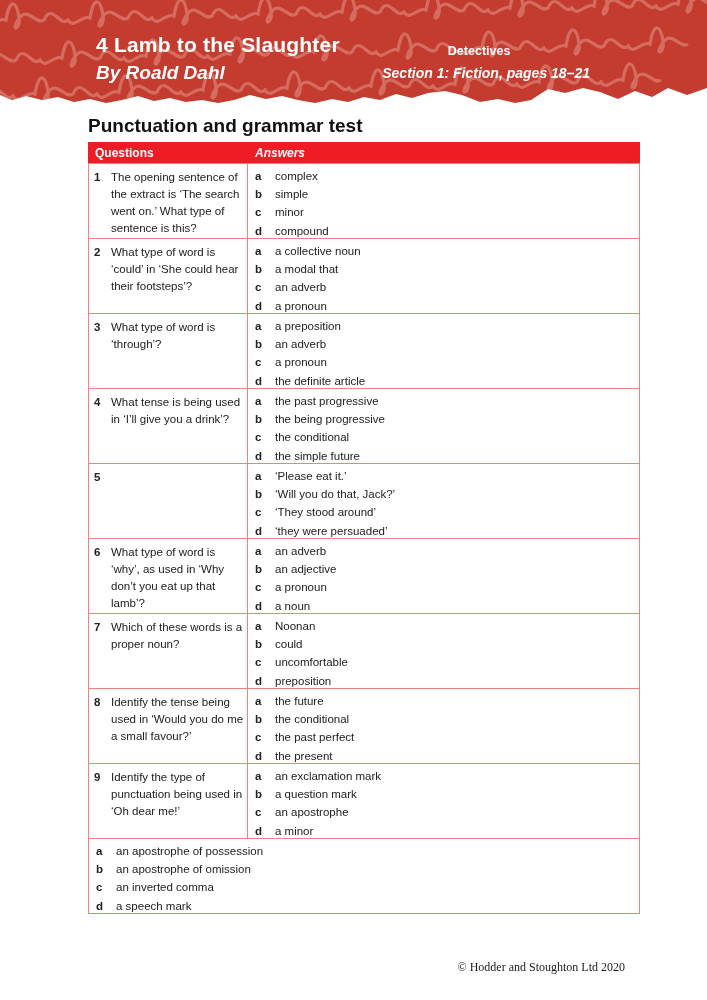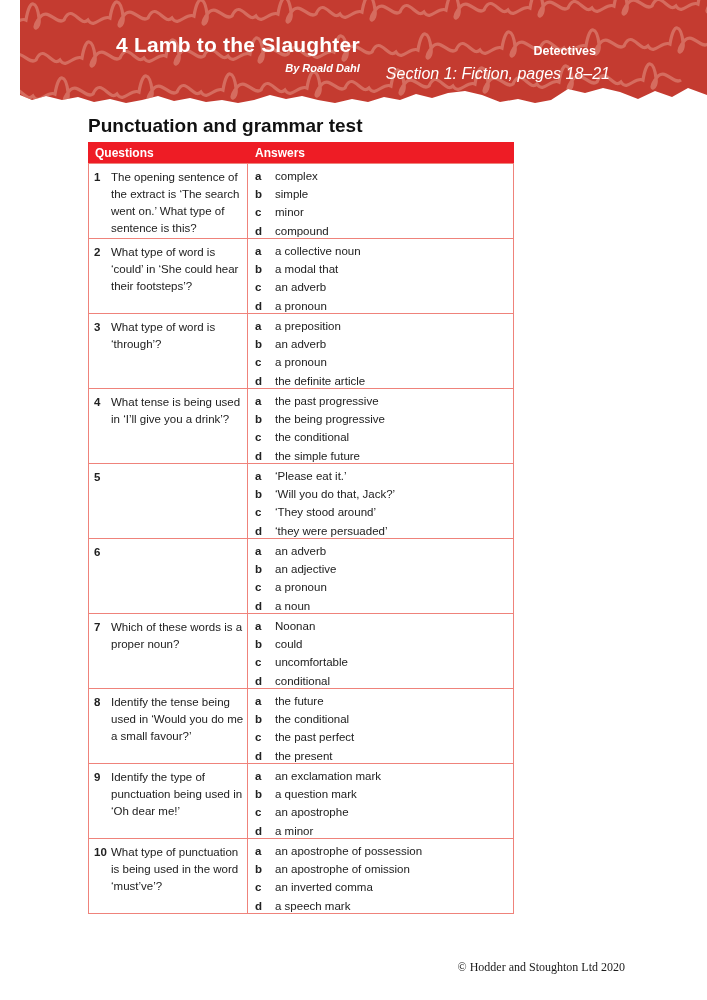--- a/index.html
+++ b/index.html
@@ -1,42 +1,42 @@
 <!DOCTYPE html>
 <html><head>
 <meta charset="utf-8">
 <style>
   html,body{margin:0;padding:0;}
   body{
     width:707px;height:1000px;background:#ffffff;position:relative;
     font-family:"Liberation Sans",sans-serif;color:#1f1f1f;overflow:hidden;
   }
   
-  .banner{position:relative;width:674px;height:110px;margin-left:20px;}
+  .banner{position:relative;width:674px;height:110px;}
   .banner svg{position:absolute;left:0;top:0;display:block;}
   .banner-left{position:absolute;left:96px;top:33px;color:#fff;}
   .banner-title{font-size:21px;font-weight:bold;letter-spacing:.2px;}
-  .banner-subtitle{font-size:11px;font-weight:bold;font-style:italic;margin-top:5px;text-align:right;}
-  .banner-right{position:absolute;right:84px;top:44px;text-align:right;color:#fff;}
+  .banner-subtitle{font-size:19px;font-weight:bold;font-style:italic;margin-top:5px;}
+  .banner-right{position:absolute;right:84px;top:44px;text-align:center;color:#fff;}
   .banner-series{font-size:12.5px;font-weight:bold;margin-right:14px;}
-  .banner-section{font-size:16px;font-weight:normal;font-style:italic;margin-top:7px;}
+  .banner-section{font-size:14px;font-weight:bold;font-style:italic;margin-top:7px;}
   
   .page-heading{
     margin:3px 83px 0 88px;width:536px;text-align:left;
     font-size:19px;font-weight:bold;color:#111;line-height:26px;
   }
   
-  .quiz-table{margin:3px 0 0 88px;width:426px;font-size:11.5px;color:#212121;}
+  .quiz-table{margin:3px 0 0 88px;width:552px;font-size:11.5px;color:#212121;}
   .tbl-header{
     display:flex;height:21px;align-items:center;
     background:#ee1c25;color:#fff;font-weight:bold;font-size:12px;
     border:1.5px solid #ee1c25;box-sizing:border-box;
   }
   .th-q{width:159px;padding-left:6px;box-sizing:border-box;flex-shrink:0;}
-  .th-a{flex:1;padding-left:7px;}
+  .th-a{flex:1;padding-left:7px;font-style:italic;}
   .tbl-body{
     border:1.5px solid #ef837b;border-top:none;box-sizing:border-box;
   }
   .row{display:flex;height:75px;box-sizing:border-box;border-top:1.5px solid #ef837b;}
   .cell-q{
     width:159px;flex-shrink:0;box-sizing:border-box;
     border-right:1.5px solid #ef837b;
     padding:5px 2px 0 5px;display:flex;overflow:hidden;
   }
   .qnum{font-weight:bold;width:17px;flex-shrink:0;line-height:17.5px;}
@@ -207,20 +207,21 @@
         <div class="ans">
             <span class="aletter">d</span>
             <span class="atext">‘they were persuaded’</span>
           </div>
       </div>
     </div>
 
     <div class="row">
       <div class="cell-q">
         <span class="qnum">6</span>
+        <span class="qtext">What type of word is ‘why’, as used in ‘Why don’t you eat up that lamb’?</span>
       </div>
       <div class="cell-a">
         <div class="ans">
             <span class="aletter">a</span>
             <span class="atext">an adverb</span>
           </div>
         <div class="ans">
             <span class="aletter">b</span>
             <span class="atext">an adjective</span>
           </div>
@@ -248,21 +249,21 @@
         <div class="ans">
             <span class="aletter">b</span>
             <span class="atext">could</span>
           </div>
         <div class="ans">
             <span class="aletter">c</span>
             <span class="atext">uncomfortable</span>
           </div>
         <div class="ans">
             <span class="aletter">d</span>
-            <span class="atext">conditional</span>
+            <span class="atext">preposition</span>
           </div>
       </div>
     </div>
 
     <div class="row">
       <div class="cell-q">
         <span class="qnum">8</span>
         <span class="qtext">Identify the tense being used in ‘Would you do me a small favour?’</span>
       </div>
       <div class="cell-a">
@@ -304,24 +305,20 @@
             <span class="atext">an apostrophe</span>
           </div>
         <div class="ans">
             <span class="aletter">d</span>
             <span class="atext">a minor</span>
           </div>
       </div>
     </div>
 
     <div class="row">
-      <div class="cell-q">
-        <span class="qnum">10</span>
-        <span class="qtext">What type of punctuation is being used in the word ‘must’ve’?</span>
-      </div>
       <div class="cell-a">
         <div class="ans">
             <span class="aletter">a</span>
             <span class="atext">an apostrophe of possession</span>
           </div>
         <div class="ans">
             <span class="aletter">b</span>
             <span class="atext">an apostrophe of omission</span>
           </div>
         <div class="ans">

